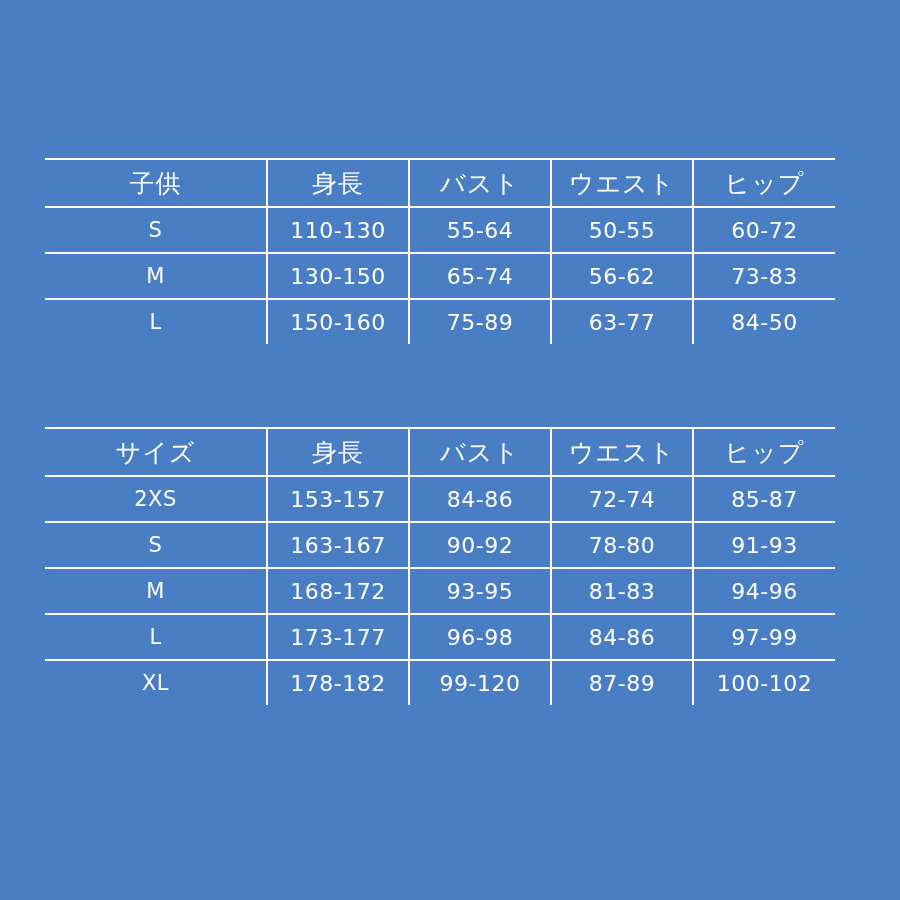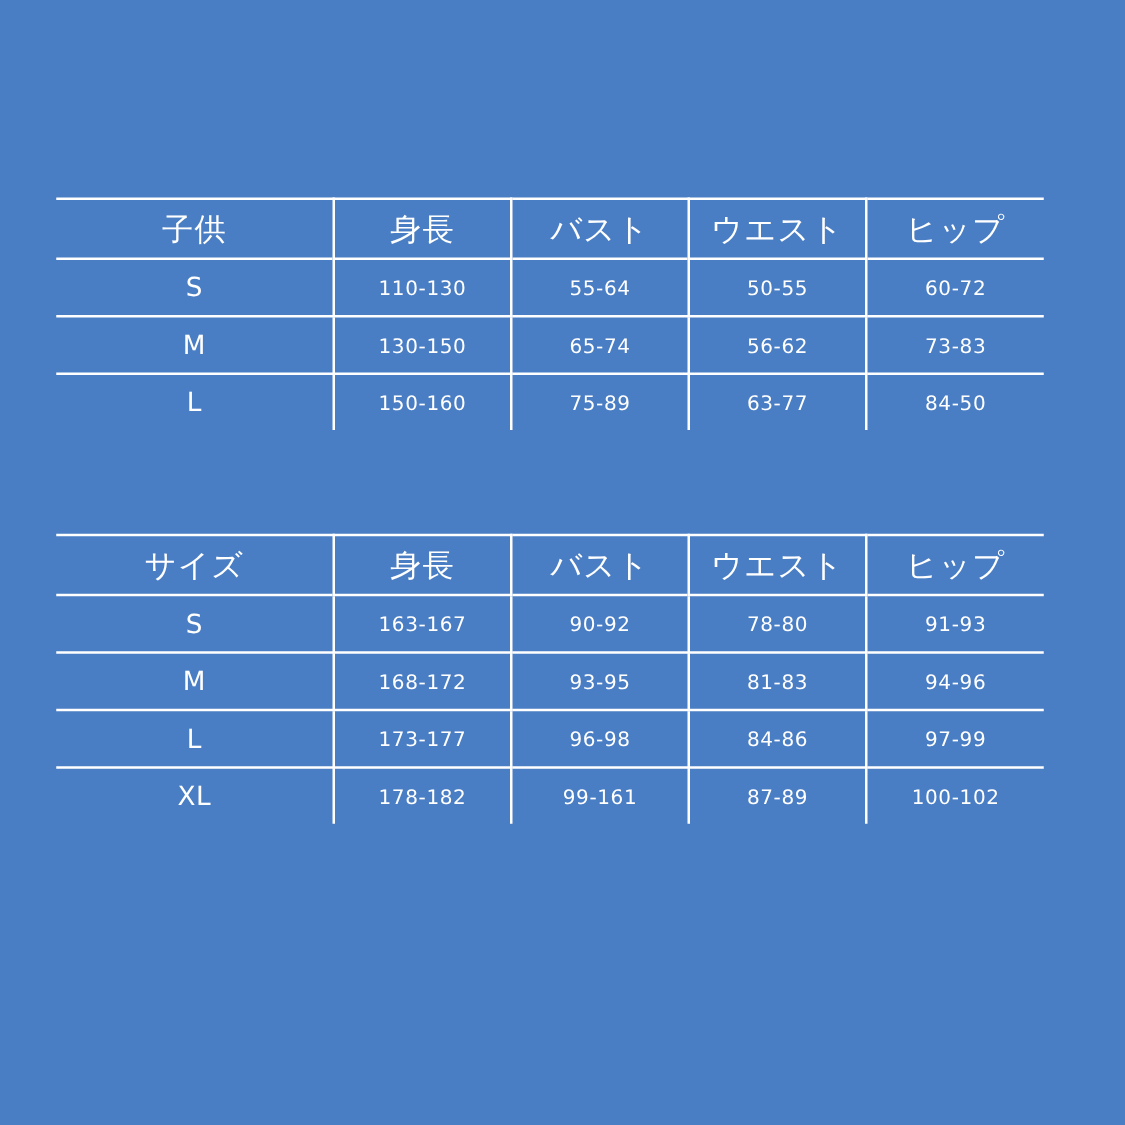--- a/index.html
+++ b/index.html
@@ -57,21 +57,21 @@
   table.size-table tr > *:last-child { border-right: none; }
   table.size-table tr:last-child > * { border-bottom: none; }
 
   table.size-table thead th {
     height: 46px;
     font-size: 25px;
     letter-spacing: 1px;
   }
   table.size-table tbody td {
     height: 44px;
-    font-size: 16px;
+    font-size: 22px;
     letter-spacing: 0.5px;
   }
   table.size-table tbody td.label-cell {
     font-size: 21px;
   }
 </style>
 </head>
 <body>
 
 <div class="page">
@@ -133,20 +133,27 @@
         <tr>
           <th>サイズ</th>
           <th>身長</th>
           <th>バスト</th>
           <th>ウエスト</th>
           <th>ヒップ</th>
         </tr>
       </thead>
       <tbody>
         <tr>
+          <td class="label-cell">2XS</td>
+          <td>153-157</td>
+          <td>84-86</td>
+          <td>72-74</td>
+          <td>85-87</td>
+        </tr>
+        <tr>
           <td class="label-cell">S</td>
           <td>163-167</td>
           <td>90-92</td>
           <td>78-80</td>
           <td>91-93</td>
         </tr>
         <tr>
           <td class="label-cell">M</td>
           <td>168-172</td>
           <td>93-95</td>
@@ -156,21 +163,21 @@
         <tr>
           <td class="label-cell">L</td>
           <td>173-177</td>
           <td>96-98</td>
           <td>84-86</td>
           <td>97-99</td>
         </tr>
         <tr>
           <td class="label-cell">XL</td>
           <td>178-182</td>
-          <td>99-161</td>
+          <td>99-120</td>
           <td>87-89</td>
           <td>100-102</td>
         </tr>
       </tbody>
     </table>
   </div>
 
 </div>
 
 </body></html>

